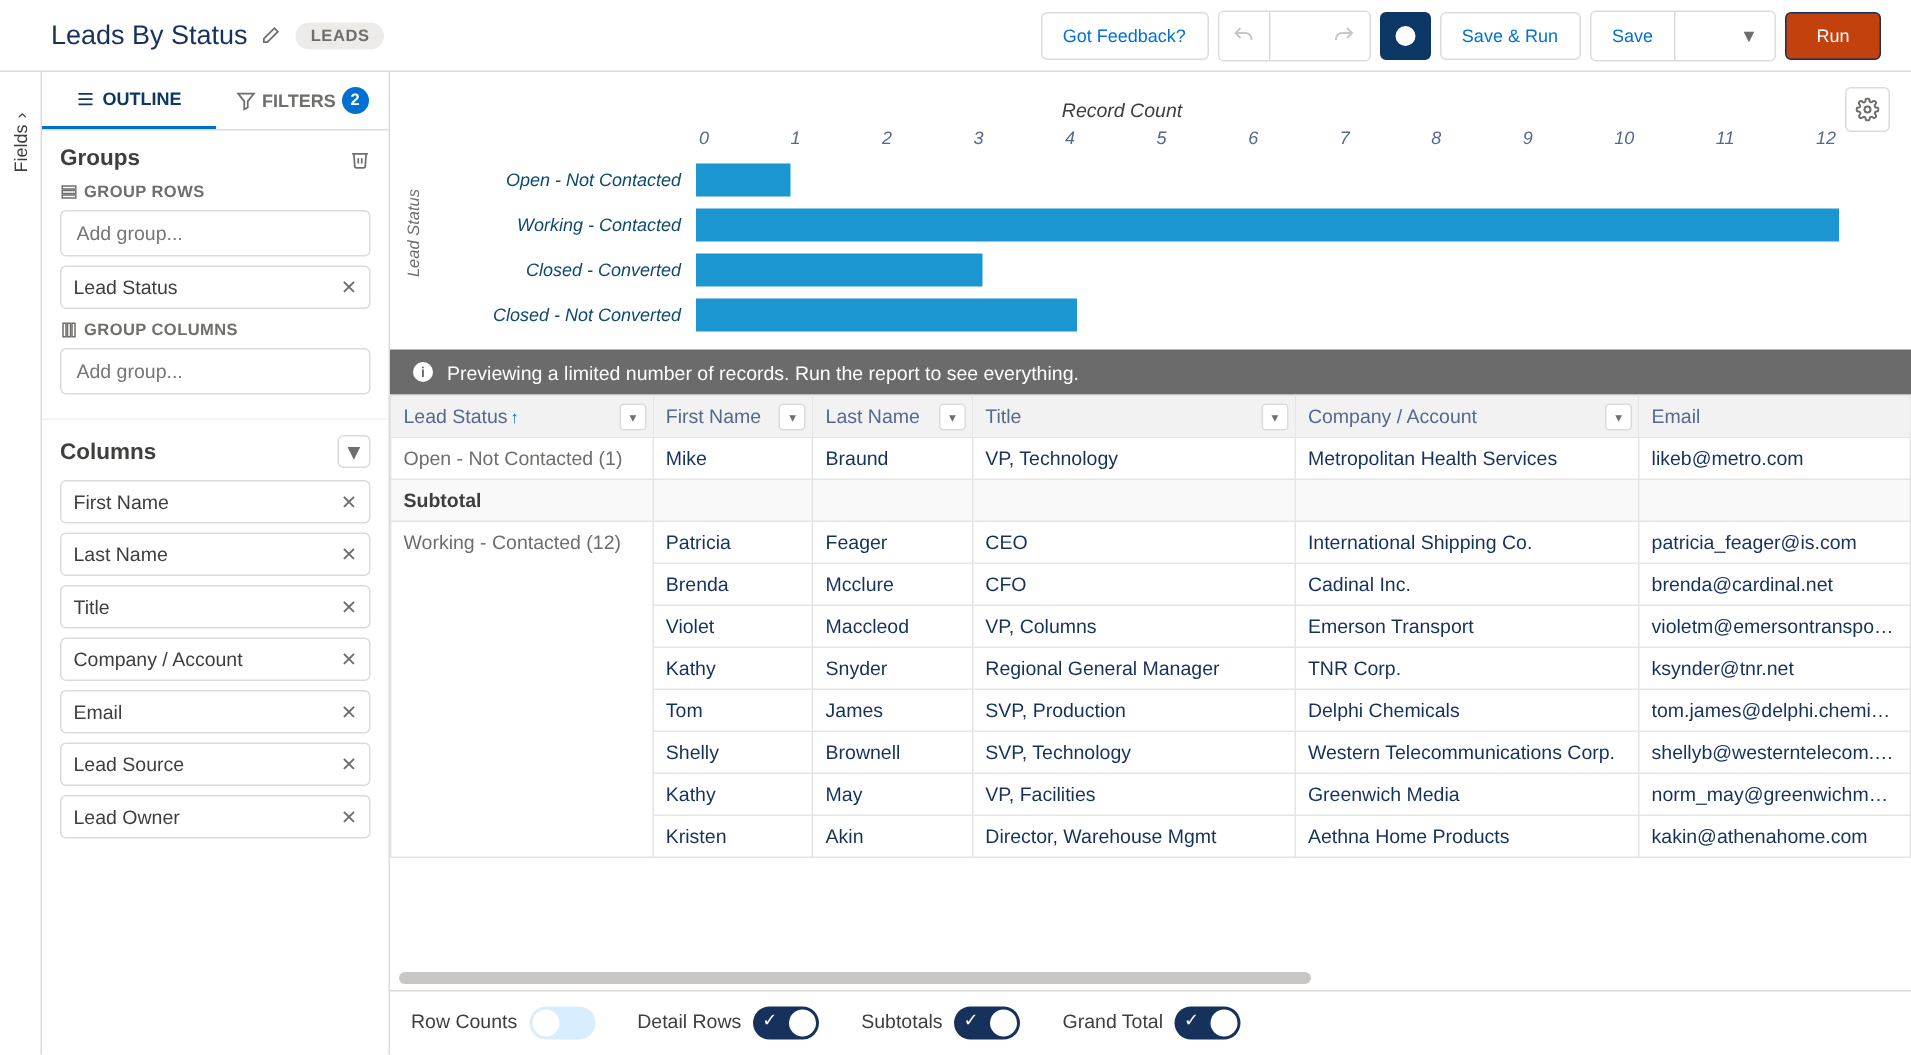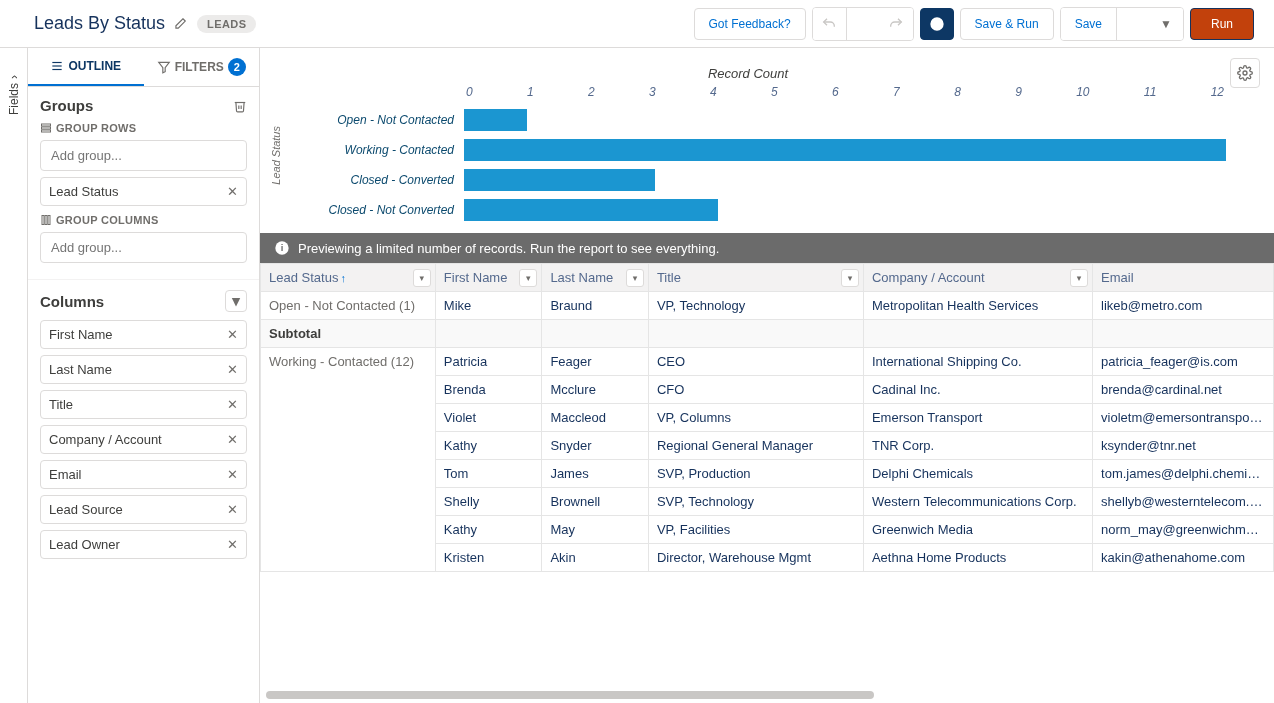--- a/index.html
+++ b/index.html
@@ -402,14 +402,20 @@
               <td>kakin@athenahome.com</td>
             </tr>
           </tbody>
       </table>
     </div>
 
     <div class="hscroll">
         <div class="hscroll-thumb"></div>
       </div>
 
+    <div class="footer">
+      <div><span>Row Counts</span><span class="toggle off-light"><span class="knob"></span></span></div>
+      <div><span>Detail Rows</span><span class="toggle on"><span class="knob"></span></span></div>
+      <div><span>Subtotals</span><span class="toggle on"><span class="knob"></span></span></div>
+      <div><span>Grand Total</span><span class="toggle on"><span class="knob"></span></span></div>
+    </div>
   </div>
 </div>
 
 </body></html>

